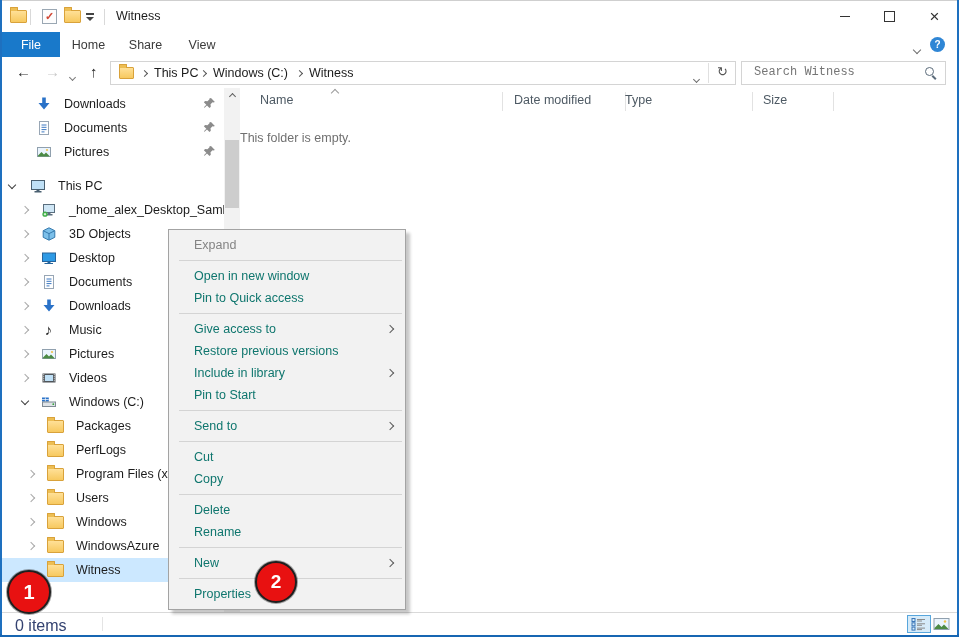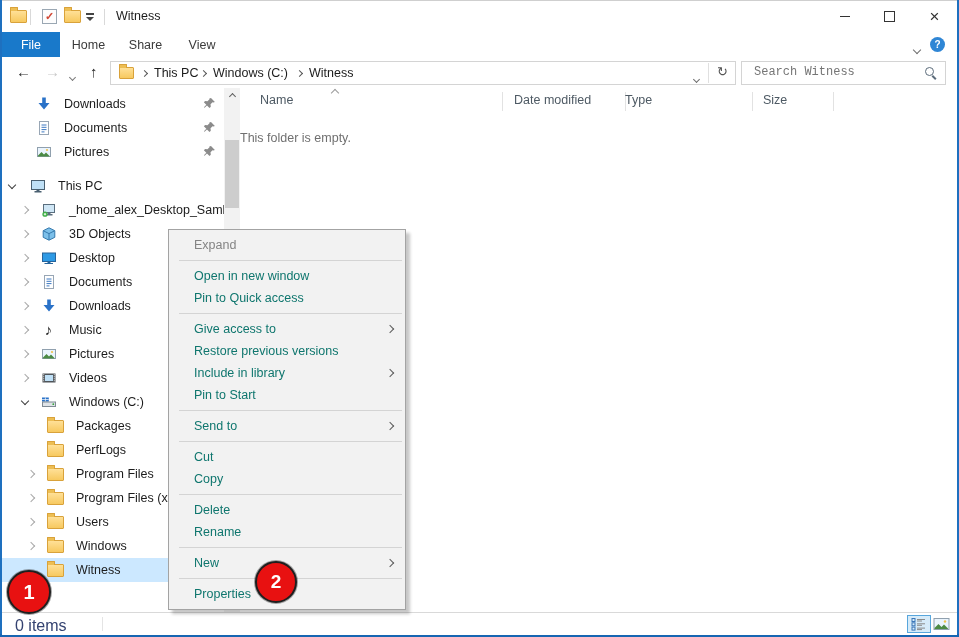--- a/index.html
+++ b/index.html
@@ -323,42 +323,42 @@
     <span class="ic">
         <span class="fold"></span>
       </span>
     <span class="lbl">PerfLogs</span>
   </div>
   <div class="sr l3">
     <span class="tchev collapsed"></span>
     <span class="ic">
         <span class="fold"></span>
       </span>
-    <span class="lbl">Program Files</span>
-  </div>
-  <div class="sr l3">
-    <span class="tchev collapsed"></span>
-    <span class="ic">
-        <span class="fold"></span>
-      </span>
     <span class="lbl">Program Files (x86)</span>
   </div>
   <div class="sr l3">
     <span class="tchev collapsed"></span>
     <span class="ic">
         <span class="fold"></span>
       </span>
     <span class="lbl">Users</span>
   </div>
   <div class="sr l3">
     <span class="tchev collapsed"></span>
     <span class="ic">
         <span class="fold"></span>
       </span>
     <span class="lbl">Windows</span>
+  </div>
+  <div class="sr l3">
+    <span class="tchev collapsed"></span>
+    <span class="ic">
+        <span class="fold"></span>
+      </span>
+    <span class="lbl">WindowsAzure</span>
   </div>
   <div class="sr l3 selected">
     <span class="ic">
         <span class="fold"></span>
       </span>
     <span class="lbl">Witness</span>
   </div>
 </div>
 
 <div class="abs" id="sbar">

